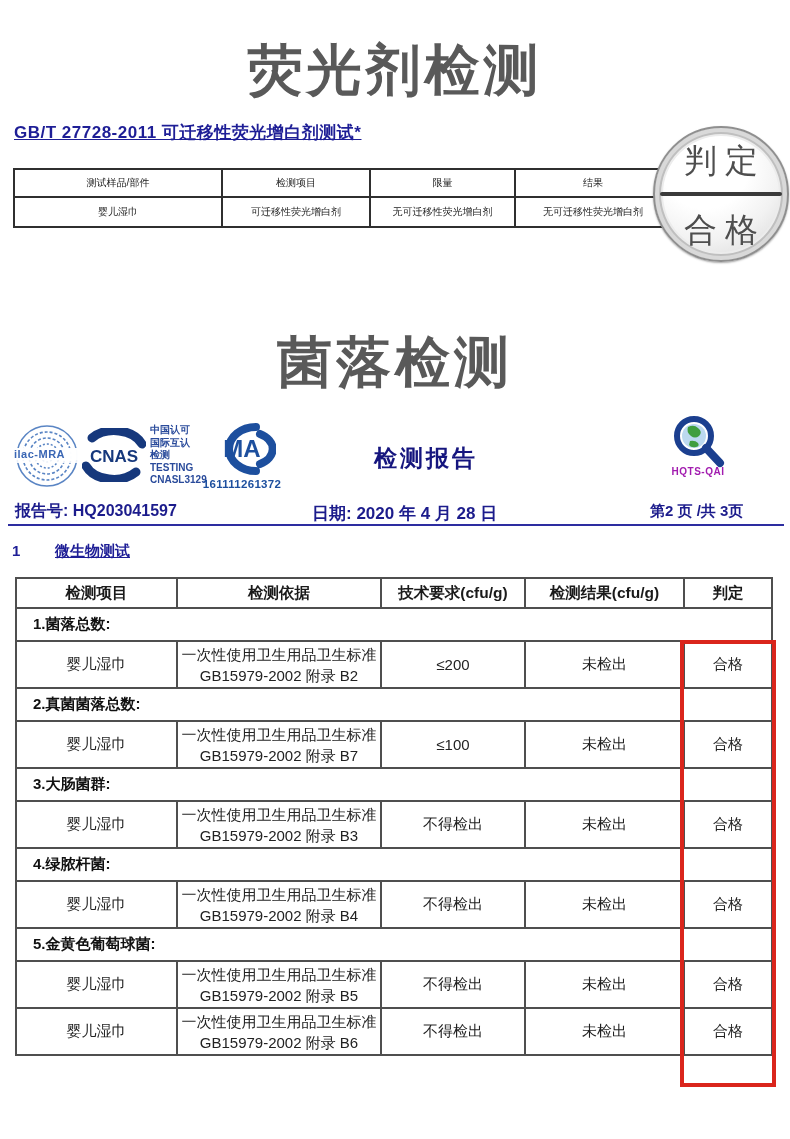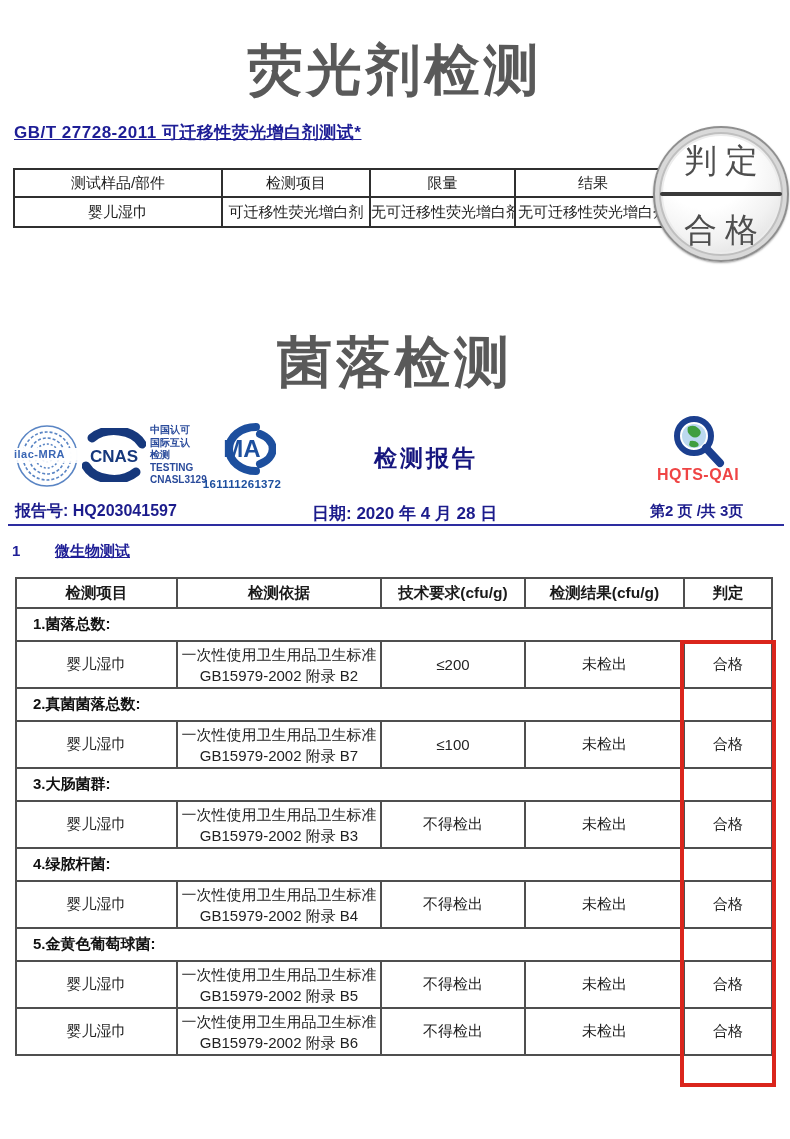--- a/index.html
+++ b/index.html
@@ -11,21 +11,21 @@
     font-size:55px; font-weight:600; color:#595959; letter-spacing:4px; }
   #title-fluorescent { top:22px;margin-top:12px; }
   #title-colony { top:326px; }
 
   
   .std-link { position:absolute; left:14px; top:121px; font-size:17px; font-weight:bold;
     color:#1e1e96; text-decoration:underline; letter-spacing:0.5px; }
 
   
   .fluo-table { position:absolute; left:13px; top:168px; width:657px;
-    border-collapse:collapse; table-layout:fixed; font-size:15px; color:#1c1c1c; }
+    border-collapse:collapse; table-layout:fixed; font-size:10px; color:#1c1c1c; }
   .fluo-table td, .fluo-table th { border:2px solid #2f2f2f; text-align:center;
     font-weight:normal; padding:0; overflow:hidden; white-space:nowrap; }
   .fluo-table tr.hd td { height:28px; }
   .fluo-table tr.dt td { height:30px; }
 
   
   .stamp { position:absolute; left:653px; top:126px; width:136px; height:136px;
     border-radius:50%; z-index:6;
     background:radial-gradient(circle at 38% 28%, #ffffff 35%, #f2f2f2 60%, #dcdcdc 85%, #cfcfcf 100%);
     border:2px solid #8f8f8f;
@@ -45,21 +45,21 @@
   .logo-cnas { position:absolute; left:82px; top:428px; }
   .cnas-lines { position:absolute; left:150px; top:424px; width:70px;
     font-size:10px; line-height:12.5px; color:#2a4b9b; font-weight:bold; }
   .logo-cma { position:absolute; left:208px; top:422px; }
   .cma-number { position:absolute; left:202px; top:478px; width:80px; text-align:center;
     font-size:11.5px; font-weight:bold; color:#1d4f9e; letter-spacing:0.3px; }
   .report-title { position:absolute; left:374px; top:443px; font-size:23px; font-weight:bold;
     color:#15157e; letter-spacing:3px;text-align:center; }
   .logo-hqts { position:absolute; left:668px; top:413px; }
   .hqts-label { position:absolute; left:648px; top:466px; width:100px; text-align:center;
-    font-size:16px; font-weight:bold; color:#ef4444; letter-spacing:0.5px; }
+    font-size:10px; font-weight:bold; color:#a21caf; letter-spacing:0.5px; }
 
   
   .info-reportno { position:absolute; left:15px; top:501px; font-size:16px; font-weight:bold; color:#1c1c8c; }
   .info-date     { position:absolute; left:312px; top:502px; font-size:17px; font-weight:bold; color:#1c1c8c; }
   .info-page     { position:absolute; left:650px; top:502px; font-size:15px; font-weight:bold; color:#1c1c8c; }
   .blue-rule { position:absolute; left:8px; top:524px; width:776px; height:2px; background:#2d2da0; }
 
   
   .section-no { position:absolute; left:12px; top:542px; font-size:15px; font-weight:bold; color:#1e1e96; }
   .section-title { position:absolute; left:55px; top:542px; font-size:15px; font-weight:bold;

